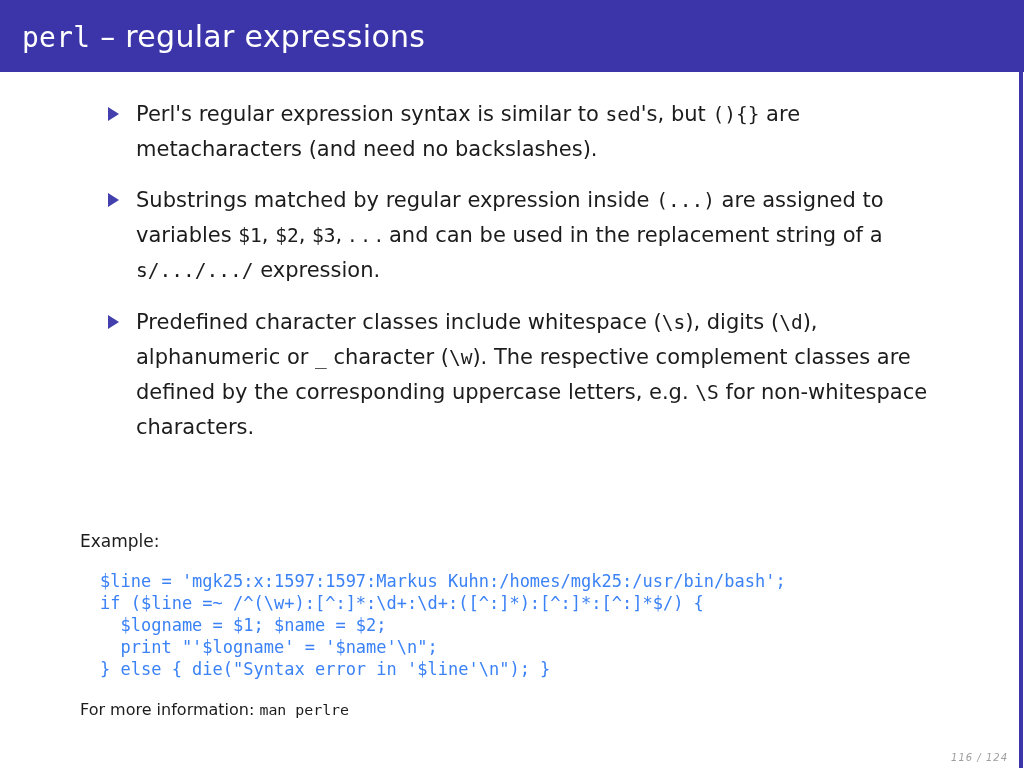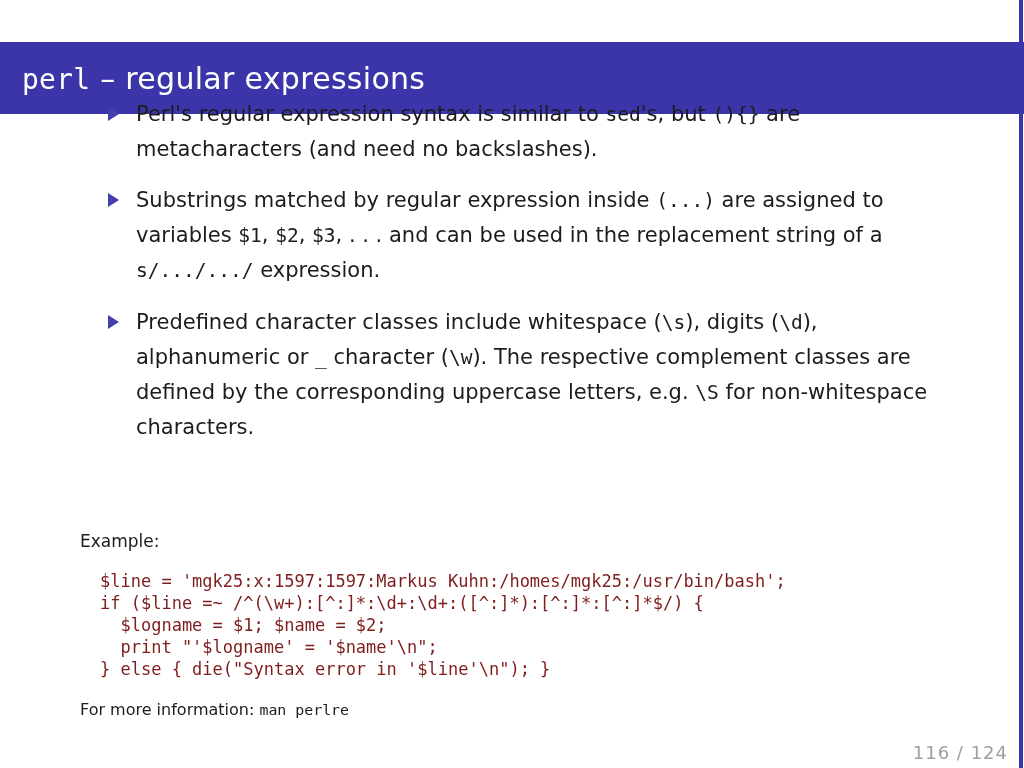--- a/index.html
+++ b/index.html
@@ -14,21 +14,20 @@
   }
   .titlebar {
     position: absolute;
     top: 0; left: 0;
     width: 1024px; height: 72px;
     background: var(--header-bg, #3C35AA);
     display: flex;
     align-items: center;
     padding-left: 22px;
     box-sizing: border-box;
-    margin-top: 42px;
   }
   .titlebar h1 {
     margin: 0;
     font-weight: 400;
     font-size: 30px;
     color: #ffffff;
     letter-spacing: 0.3px;
   }
   .right-strip {
     position: absolute;
@@ -64,34 +63,35 @@
     top: 531px; left: 80px;
     font-size: 17px;
   }
   .code {
     position: absolute;
     top: 570px; left: 100px;
     margin: 0;
     font-family: "DejaVu Sans Mono", monospace;
     font-size: 17px;
     line-height: 22px;
-    color: #7f1d1d;
+    color: #3b82f6;
     white-space: pre;
   }
   .footer-note {
     position: absolute;
     top: 700px; left: 80px;
     font-size: 16px;
   }
   .page-number {
     position: absolute;
     right: 16px; bottom: 5px;
-    font-size: 18px;
+    font-size: 10px;
     color: var(--page-color, #9E9E9E);
     letter-spacing: 1px;
+    font-style: italic;
   }
 </style>
 </head>
 <body>
 
 <div class="slide">
 
   <header class="titlebar">
     <h1><span class="mono">perl</span><span> – regular expressions</span></h1>
   </header>

